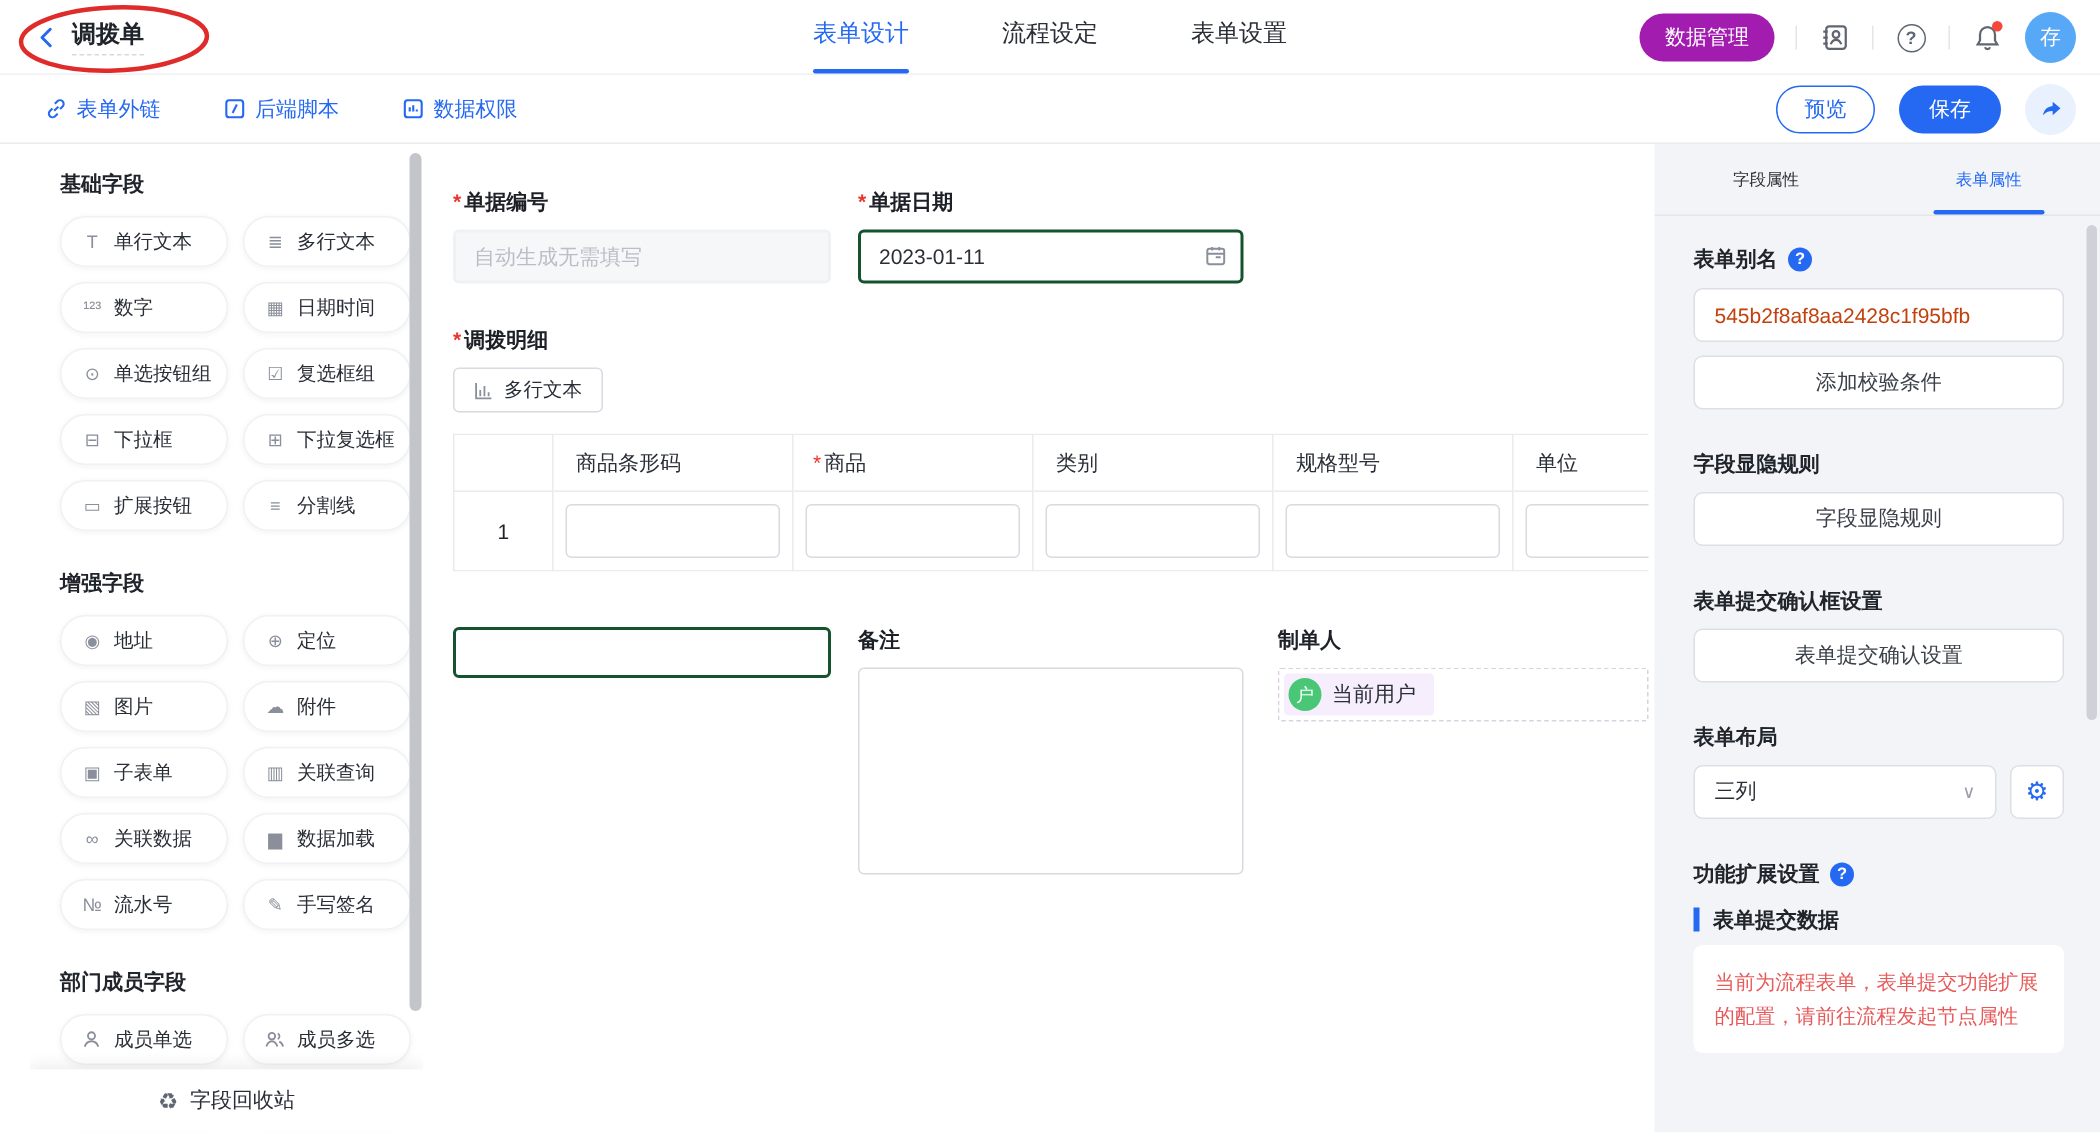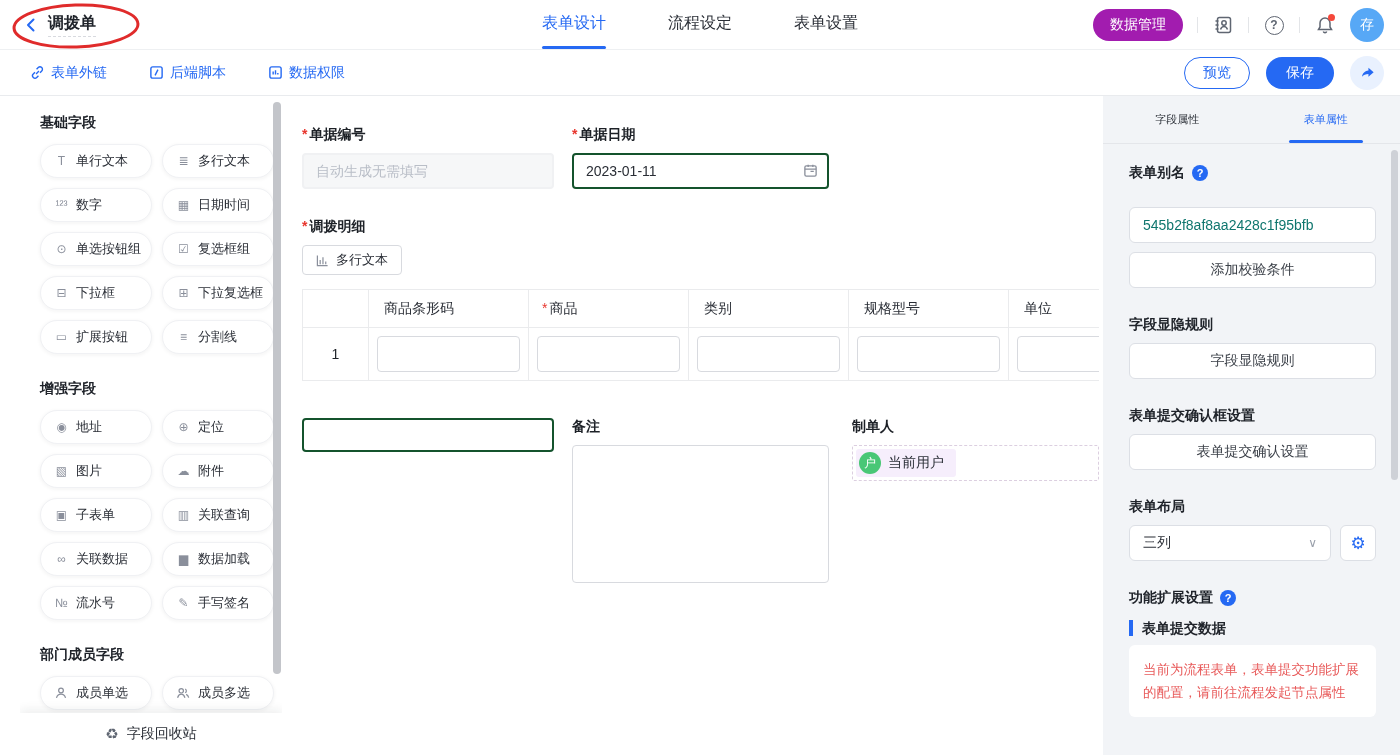--- a/index.html
+++ b/index.html
@@ -103,22 +103,22 @@
     color: #2a2e36; cursor: pointer; position: relative; }
   .p-tab.active { color: #2569f3; }
   .p-tab.active::after { content: ""; position: absolute; bottom: 0; left: 50%; transform: translateX(-50%);
     width: 74px; height: 3px; background: #2569f3; border-radius: 2px; }
   .p-content { padding: 20px 24px 0 26px; height: 611px; overflow: hidden; }
   .p-label { font-size: 14px; font-weight: 700; color: #20242b; display: flex; align-items: center; gap: 7px; }
   .badge { width: 16px; height: 16px; border-radius: 50%; color: #fff; font-size: 11px; font-weight: 700;
     display: inline-flex; align-items: center; justify-content: center; }
   .badge.blue { background: #2569f3; }
   .badge.orange { background: #f5a623; }
-  .p-input { margin-top: 25px; width: 100%; height: 36px; background: #fff; border: 1px solid #dcdfe5;
-    border-radius: 6px; font-size: 14px; color: #0f766e; padding: 0 13px; font-family: inherit; }
+  .p-input { margin-top: 10px; width: 100%; height: 36px; background: #fff; border: 1px solid #dcdfe5;
+    border-radius: 6px; font-size: 14px; color: #c2410c; padding: 0 13px; font-family: inherit; }
   .p-btn { margin-top: 9px; width: 100%; height: 36px; background: #fff; border: 1px solid #dcdfe5;
     border-radius: 6px; font-size: 14px; color: #3c4149; cursor: pointer; font-family: inherit; }
   .p-gap { margin-top: 28px; }
   .layout-row { margin-top: 9px; display: flex; gap: 9px; }
   .p-select { flex: 1; height: 36px; background: #fff; border: 1px solid #dcdfe5; border-radius: 6px;
     display: flex; align-items: center; justify-content: space-between; padding: 0 13px;
     font-size: 14px; color: #2a2e36; cursor: pointer; }
   .p-select .chev { color: #9aa0ab; font-size: 12px; }
   .gear-btn { width: 36px; height: 36px; background: #fff; border: 1px solid #dcdfe5; border-radius: 6px;
     color: #2569f3; font-size: 17px; display: flex; align-items: center; justify-content: center; cursor: pointer; }

